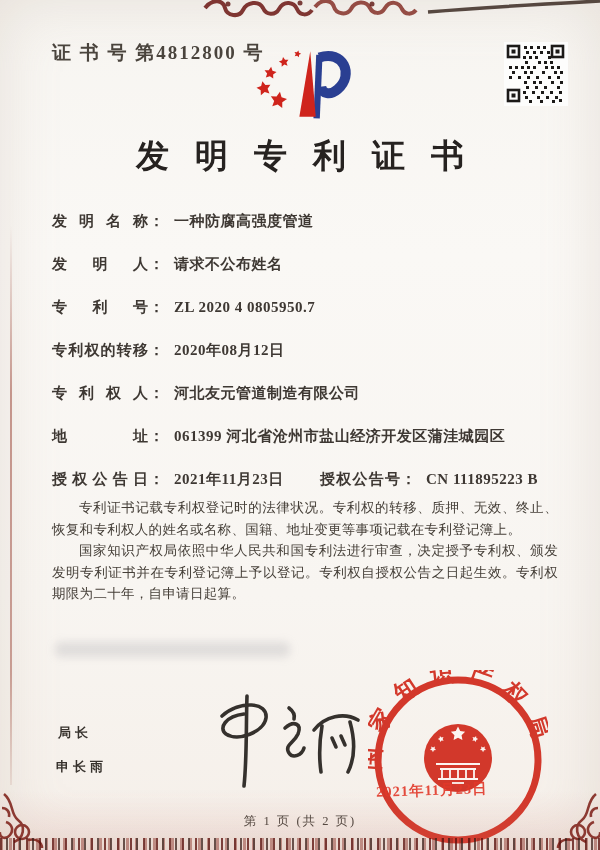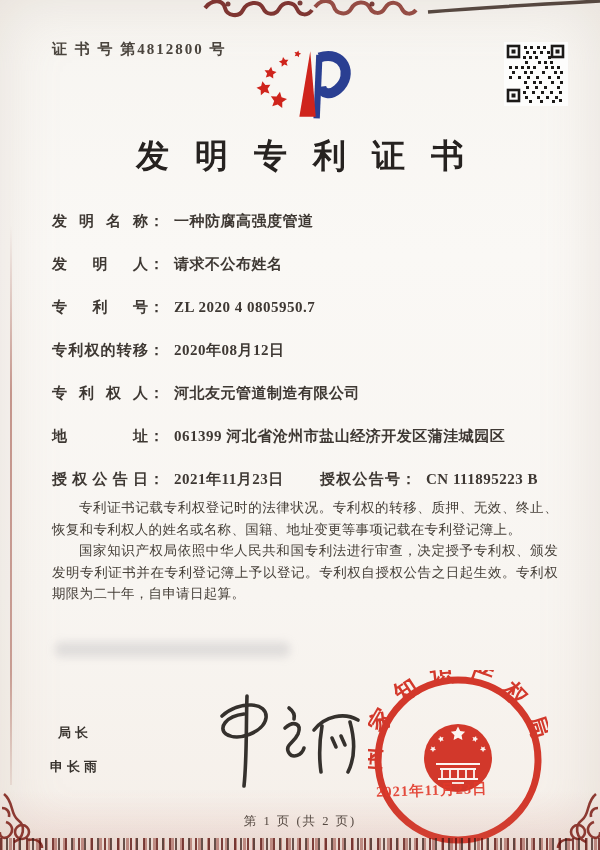--- a/index.html
+++ b/index.html
@@ -3,21 +3,21 @@
 <meta charset="utf-8">
 <style>
   html,body{margin:0;padding:0;background:#e9e6e1;}
   #page{
     position:relative;width:600px;height:850px;overflow:hidden;
     background:linear-gradient(180deg,#f7f5f1 0%,#faf8f5 30%,#f8f5f1 70%,#f5efe9 100%);
     box-shadow:inset 0 0 60px rgba(175,150,130,.22);
     font-family:"Liberation Serif","DejaVu Serif",serif;color:#3c3631;
   }
   .abs{position:absolute;}
-  .cert-no{left:52px;top:40px;font-size:15px;font-weight:600;letter-spacing:2px;color:#4a443d;text-align:right;}
+  .cert-no{left:52px;top:40px;font-size:19px;font-weight:600;letter-spacing:2px;color:#4a443d;text-align:right;}
   .title{left:0;top:134px;width:100%;text-align:center;font-size:33px;font-weight:700;
          letter-spacing:26px;padding-left:26px;box-sizing:border-box;color:#262220;}
   .fields{left:52px;top:210px;width:520px;font-size:15px;font-weight:600;color:#3e3833;}
   .frow{height:23px;line-height:23px;margin-bottom:20px;white-space:nowrap;}
   .flabel{display:inline-block;width:96px;text-align:justify;text-align-last:justify;vertical-align:top;}
   .fcolon{display:inline-block;margin:0 10px 0 1px;}
   .fvalue{letter-spacing:.5px;text-align:right;}
   .grant-no-group{position:absolute;left:268px;top:0;}
   .grant-no-group .flabel{width:80px;}
   .body-text{left:52px;top:497px;width:506px;font-size:13.5px;line-height:21.5px;
@@ -127,21 +127,21 @@
   </div>
 
   <div class="abs body-text">
     <p>专利证书记载专利权登记时的法律状况。专利权的转移、质押、无效、终止、恢复和专利权人的姓名或名称、国籍、地址变更等事项记载在专利登记簿上。</p>
     <p>国家知识产权局依照中华人民共和国专利法进行审查，决定授予专利权、颁发发明专利证书并在专利登记簿上予以登记。专利权自授权公告之日起生效。专利权期限为二十年，自申请日起算。</p>
   </div>
 
   <div class="abs smudge"></div>
 
   <div class="abs signer" style="top:724px;">局长</div>
-  <div class="abs signer" style="top:758px;left:50px;">申长雨</div>
+  <div class="abs signer" style="top:758px;left:56px;">申长雨</div>
 
   <svg class="abs sig-wrap" viewBox="0 0 175 108">
     <g fill="none" stroke="#35312d" stroke-width="3.6" stroke-linecap="round" stroke-linejoin="round">
       <path d="M55,10 C 54,38 55,72 52,100"></path>
       <path d="M30,30 C 48,14 76,16 74,32 C 72,46 46,56 34,48 C 26,42 34,30 52,28"></path>
       <path d="M97,22 c 4,3 6,7 5,11"></path>
       <path d="M93,42 c 9,-8 17,-4 13,6 c -4,9 -14,11 -9,19 c 4,6 13,2 15,-5"></path>
       <path d="M122,44 C 133,30 152,26 166,34"></path>
       <path d="M130,40 c -3,18 -3,32 -1,46"></path>
       <path d="M158,36 c 5,18 5,36 -2,50"></path>

